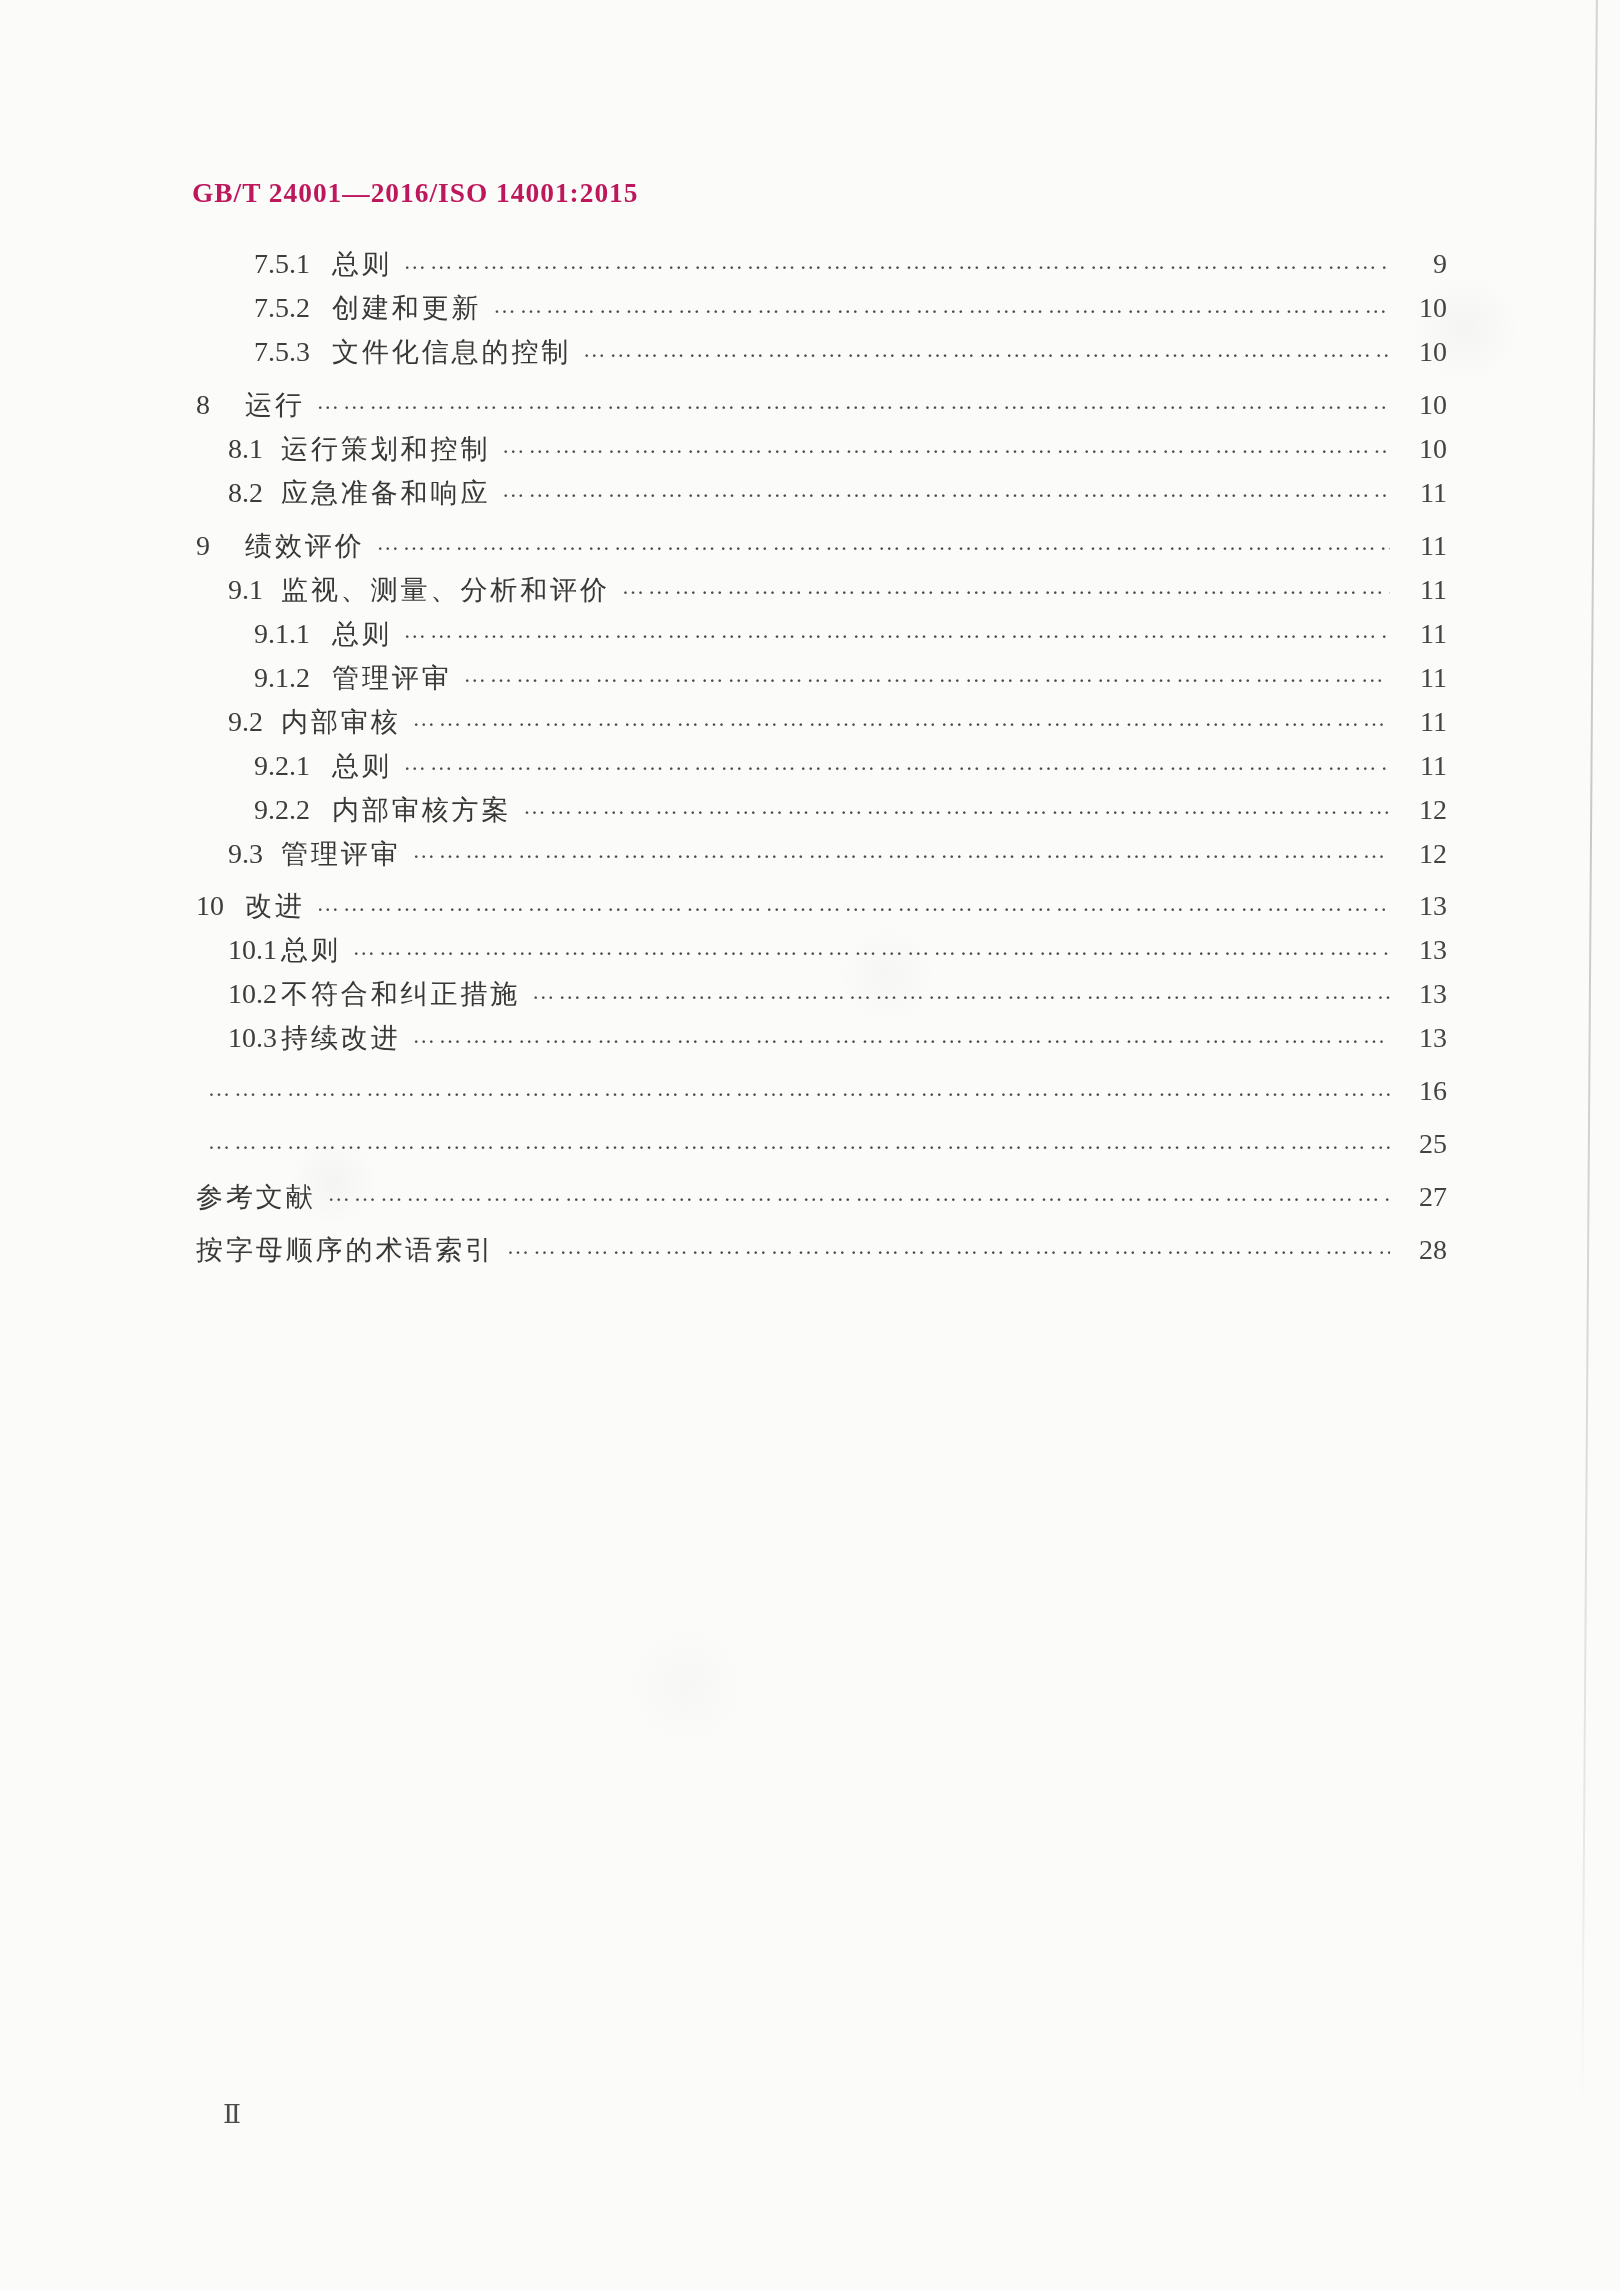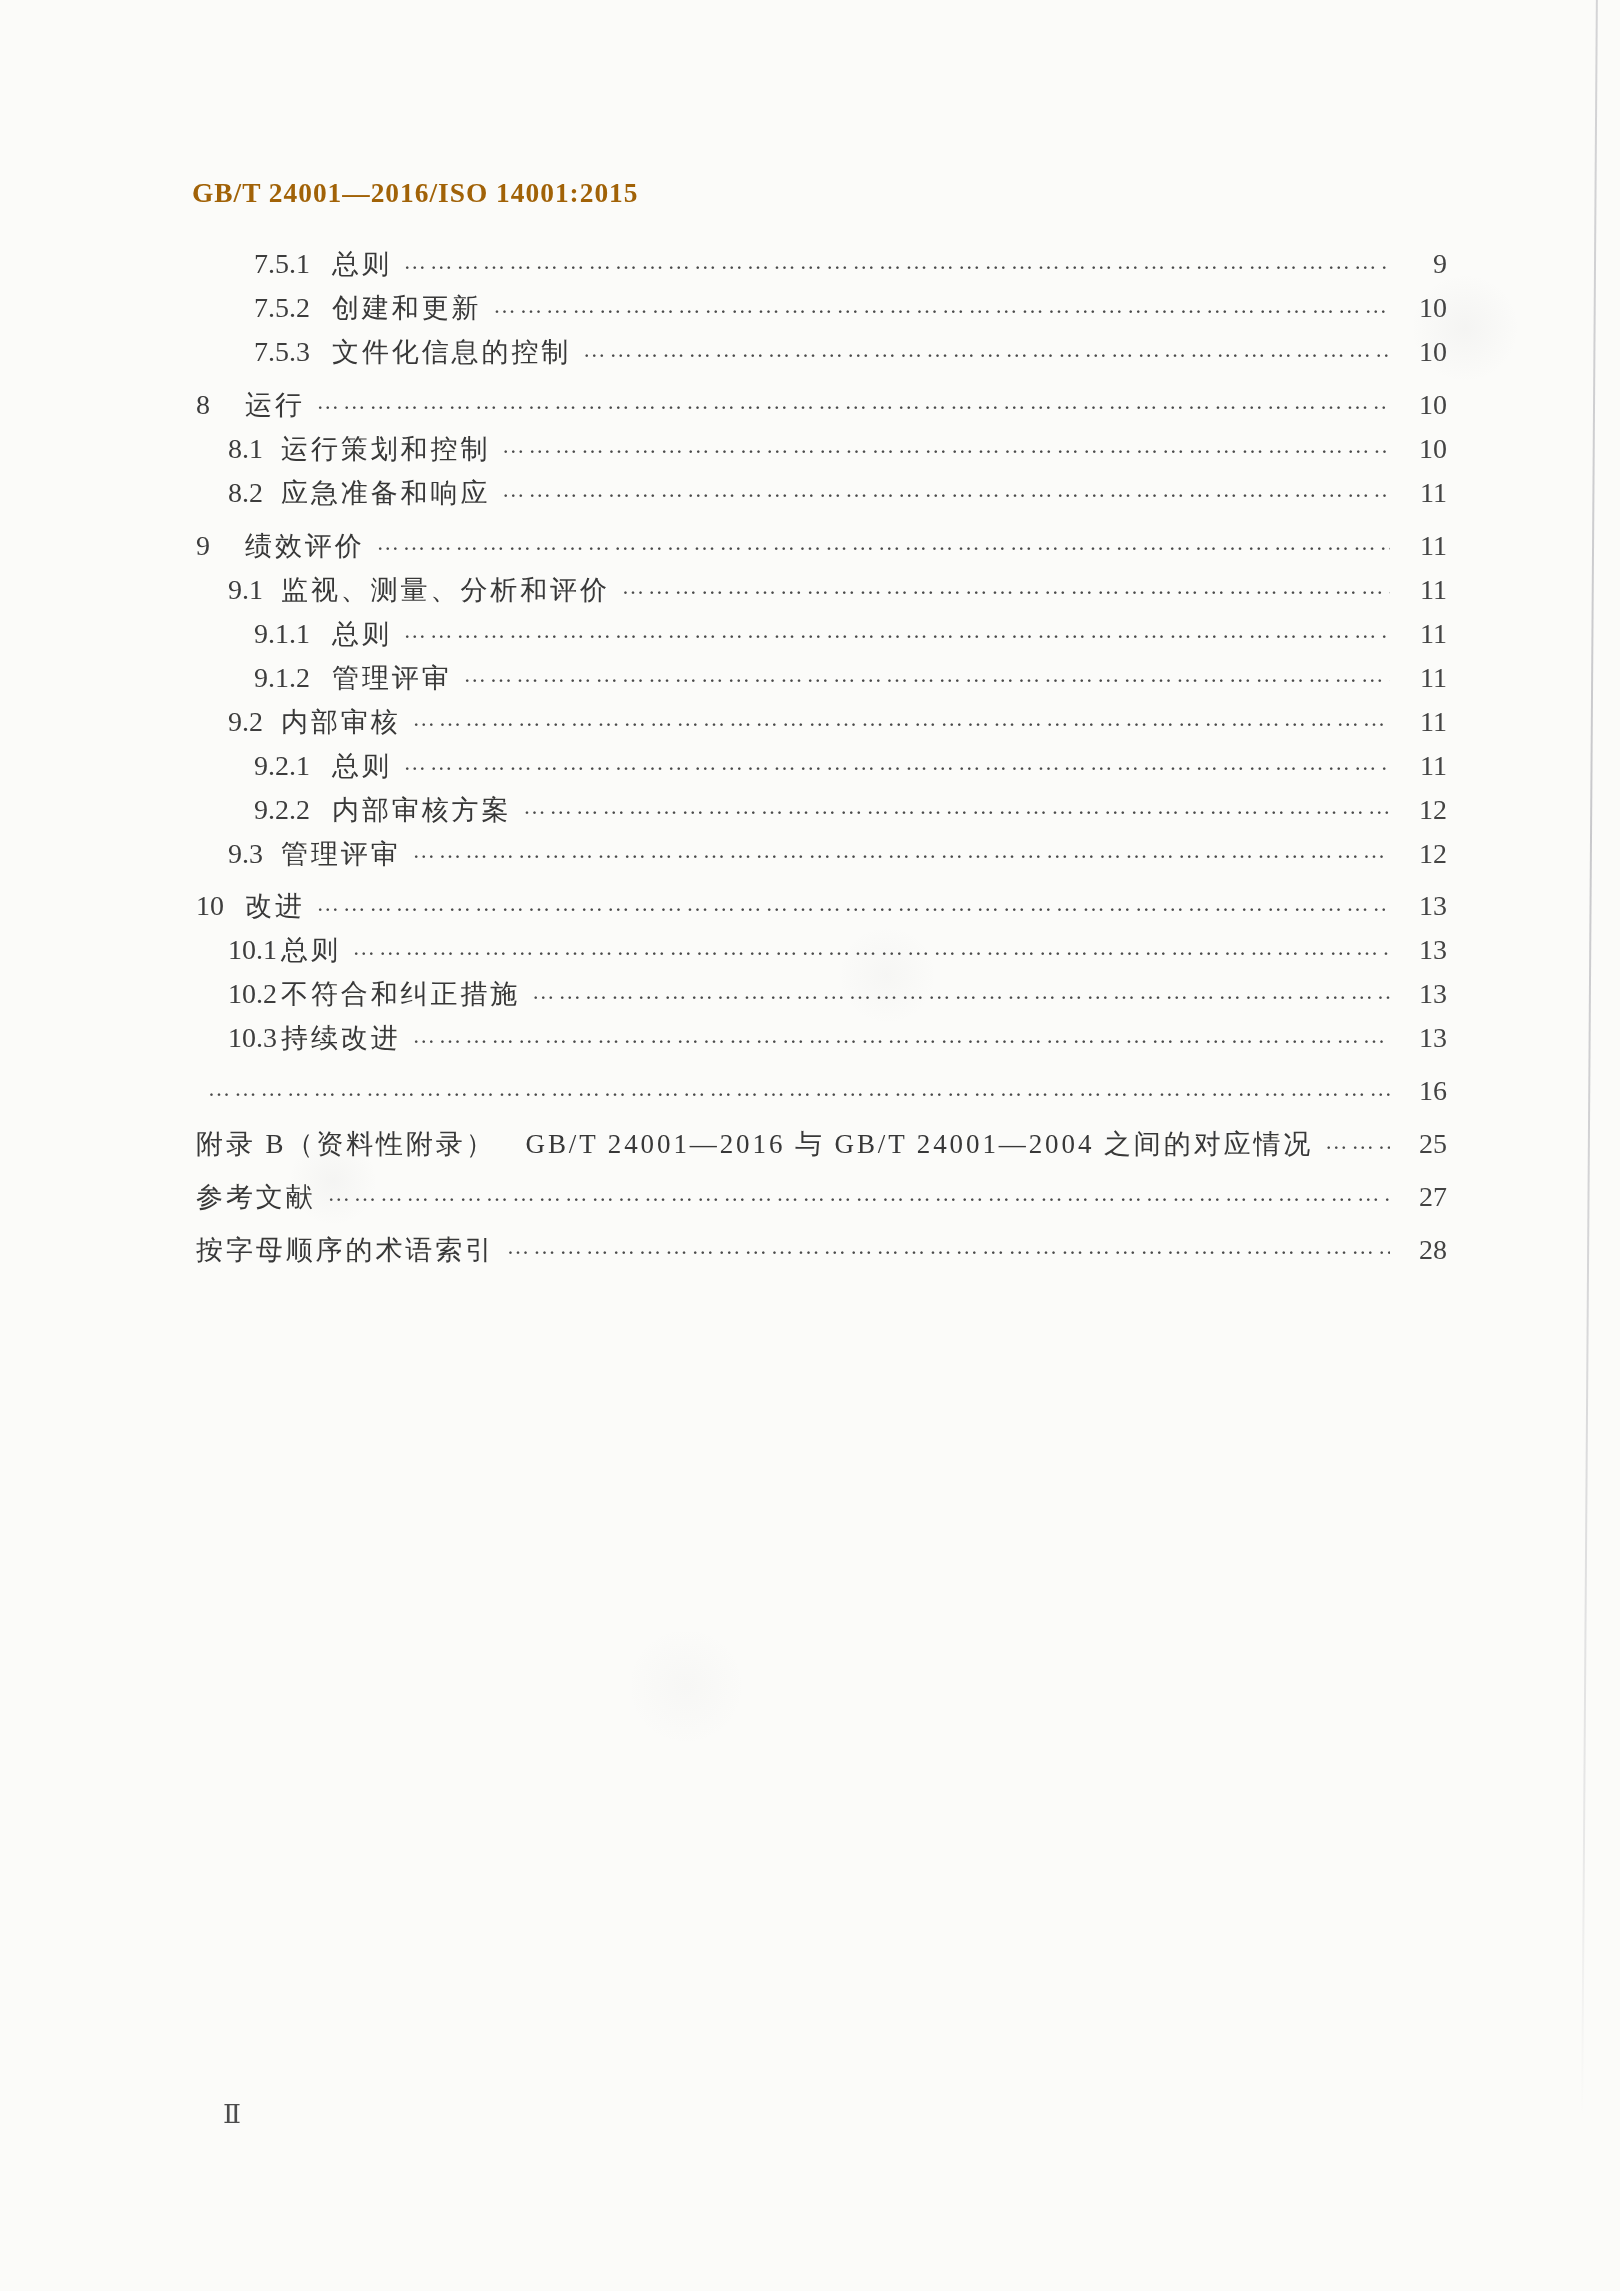--- a/index.html
+++ b/index.html
@@ -21,21 +21,21 @@
     color: #3a3a3a;
   }
 
   .page-header {
     position: absolute;
     left: 192px;
     top: 178px;
     font-size: 27.4px;
     font-weight: bold;
     letter-spacing: 1px;
-    color: #a16207;
+    color: #be185d;
     white-space: nowrap;
   }
 
   .toc {
     position: absolute;
     left: 196px;
     top: 242px;
     right: 173px;
   }
 
@@ -245,21 +245,20 @@
     <span class="dots"></span>
     <span class="pg">13</span>
   </div>
 
   <div class="row lvl0 maj">
     <span class="dots"></span>
     <span class="pg">16</span>
   </div>
 
   <div class="row lvl0 maj">
-    <span class="title">附录 B（资料性附录）　GB/T 24001—2016 与 GB/T 24001—2004 之间的对应情况</span>
     <span class="dots"></span>
     <span class="pg">25</span>
   </div>
 
   <div class="row lvl0 maj">
     <span class="title">参考文献</span>
     <span class="dots"></span>
     <span class="pg">27</span>
   </div>
 

